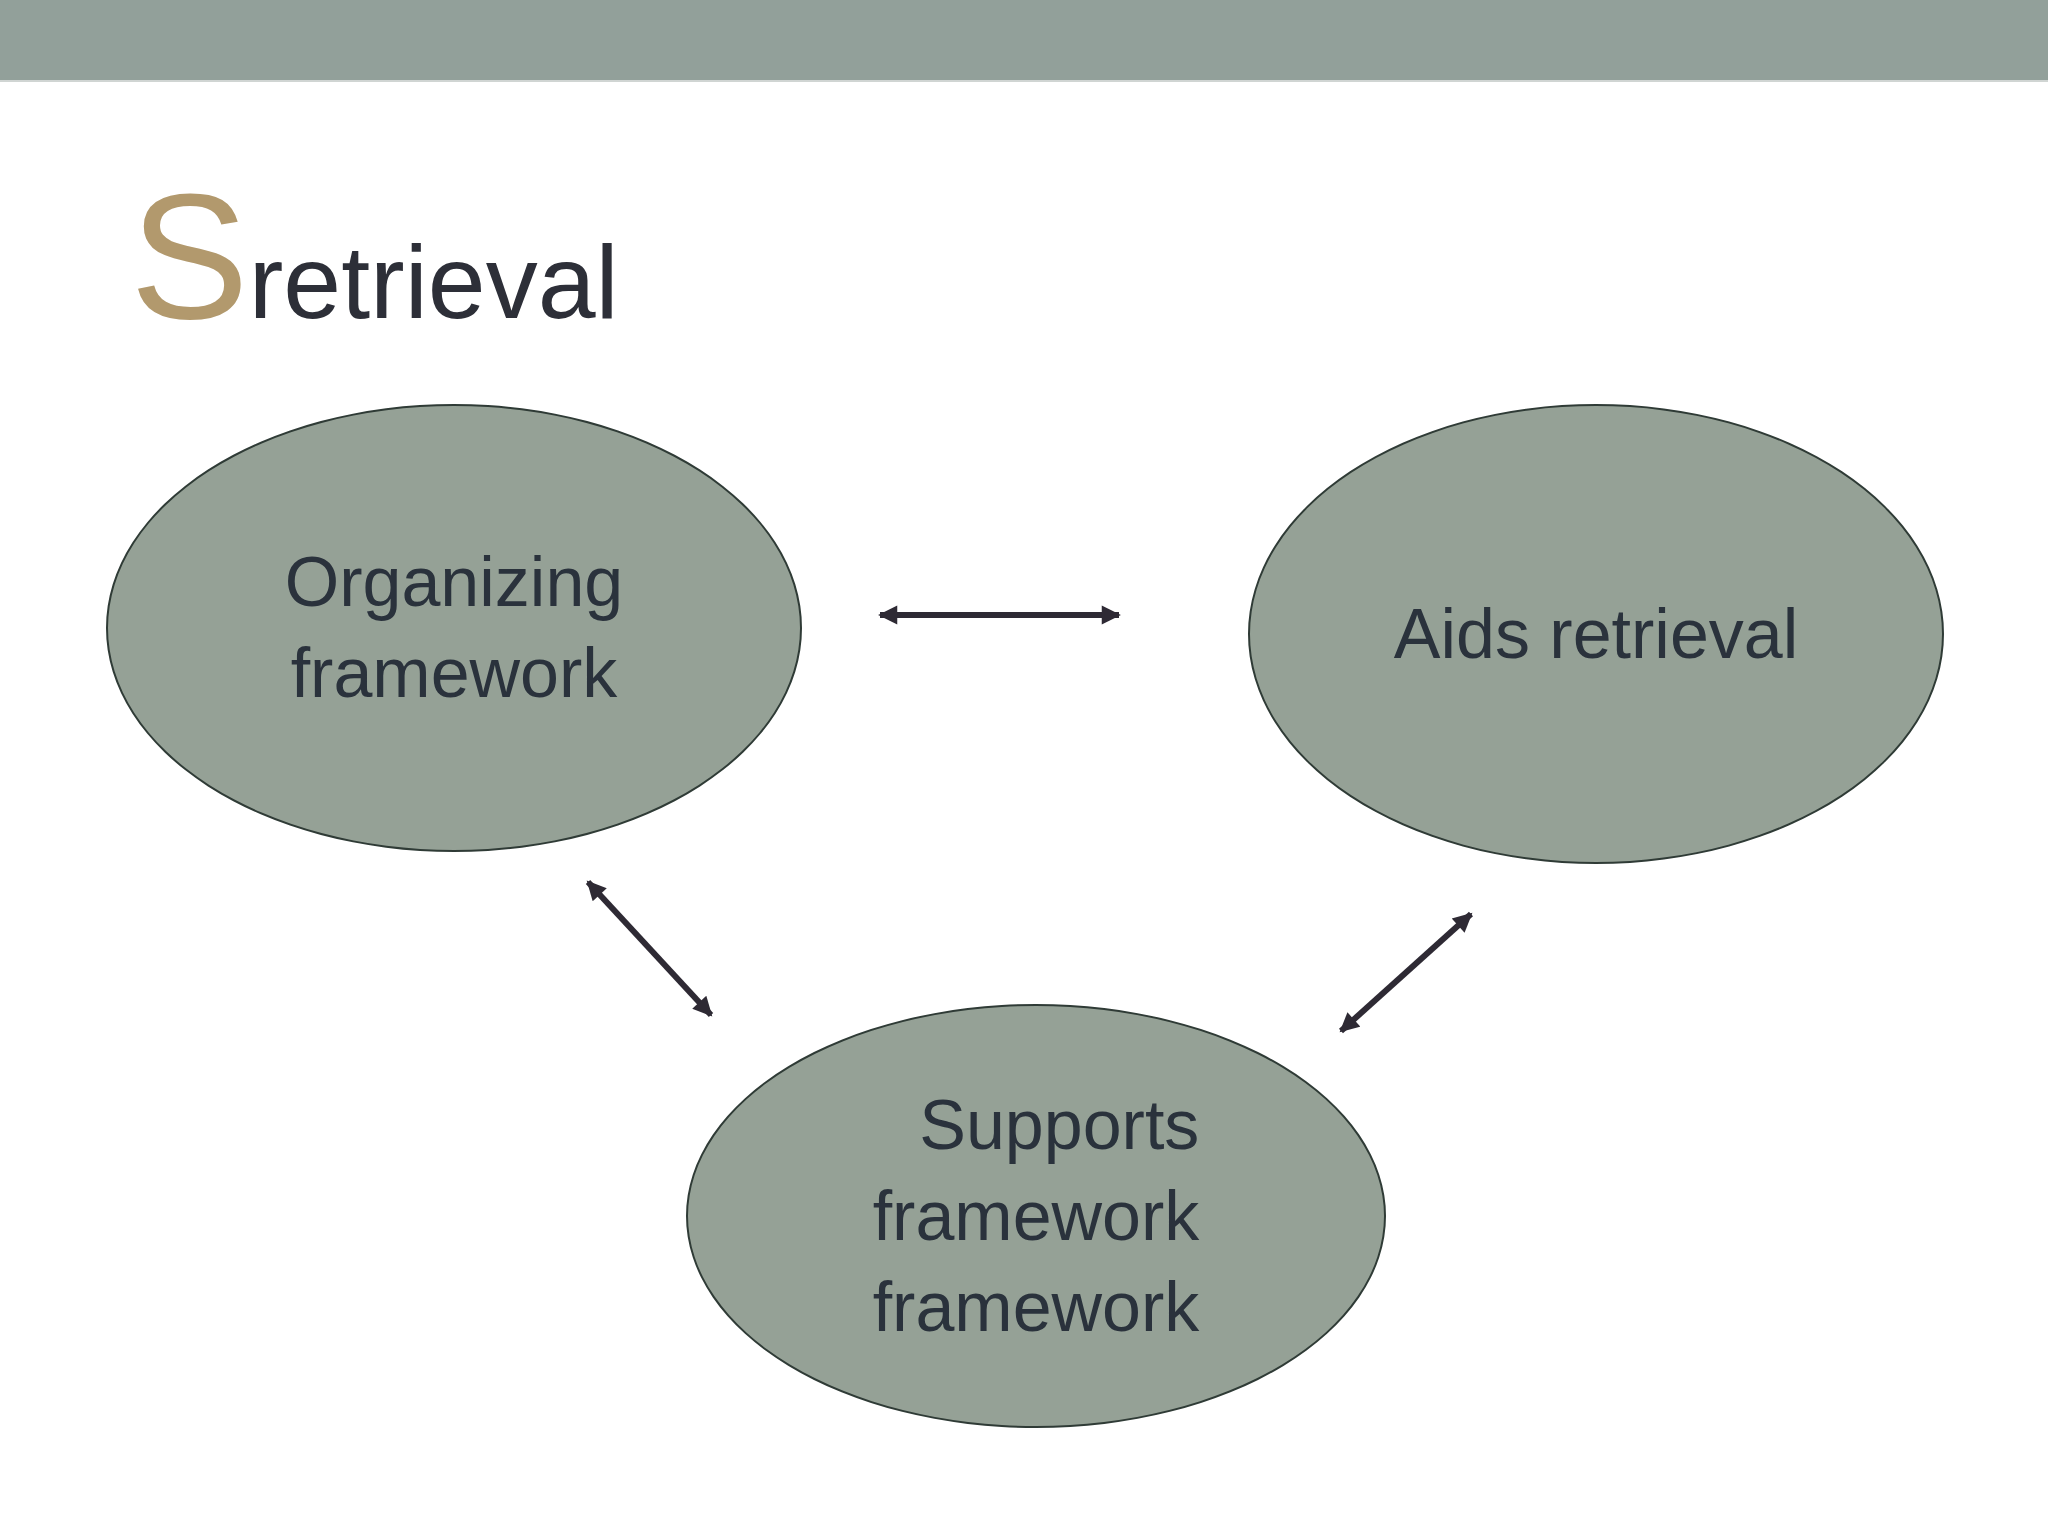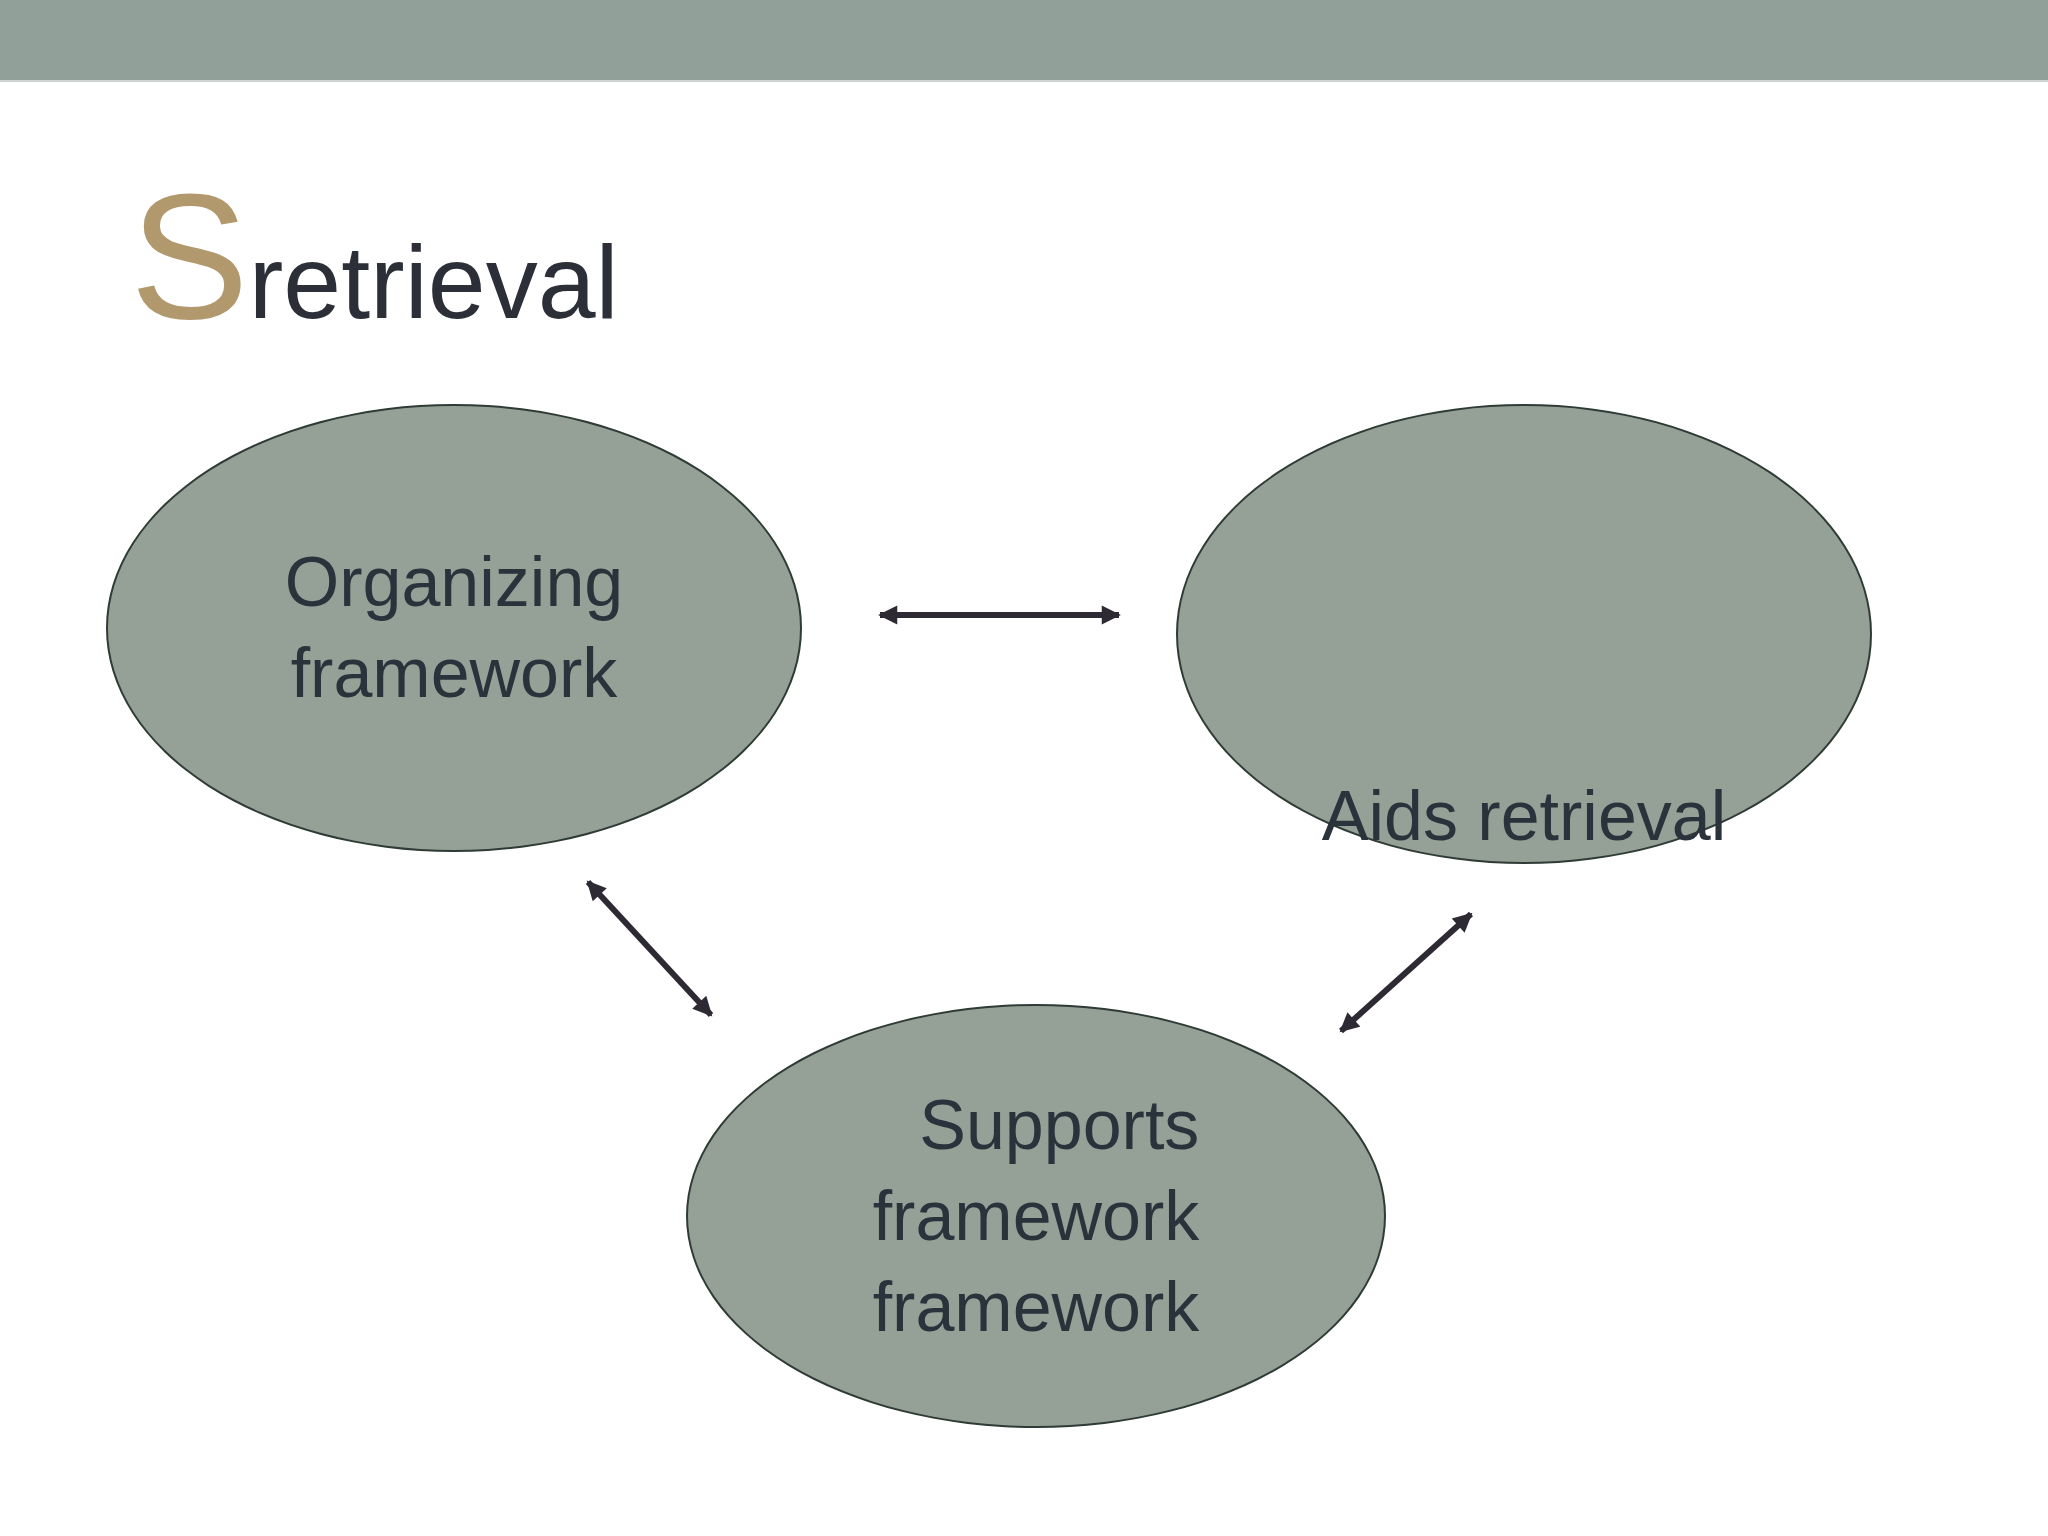--- a/index.html
+++ b/index.html
@@ -45,21 +45,21 @@
     border-radius:50%;
     background:var(--ellipse_fill);
     border:2px solid var(--ellipse_border);
     display:flex;align-items:center;justify-content:center;
     text-align:center;
     color:var(--ellipse_text);
     font-size:70px;line-height:1.3;
   }
   .node span{display:block;}
   .node-organizing{left:106px;top:404px;width:692px;height:444px;}
-  .node-retrieval{left:1176px;top:404px;width:692px;height:456px;align-items:flex-end;}
+  .node-retrieval{left:1248px;top:404px;width:692px;height:456px;}
   .node-supports{left:686px;top:1004px;width:696px;height:420px;text-align:right;}
   .connector-layer{
     position:absolute;left:0;top:0;width:2048px;height:1536px;
     pointer-events:none;
   }
   .connector-layer line{
     stroke:var(--arrow);
     stroke-width:6;
   }
   .arrowhead{fill:var(--arrow);}

